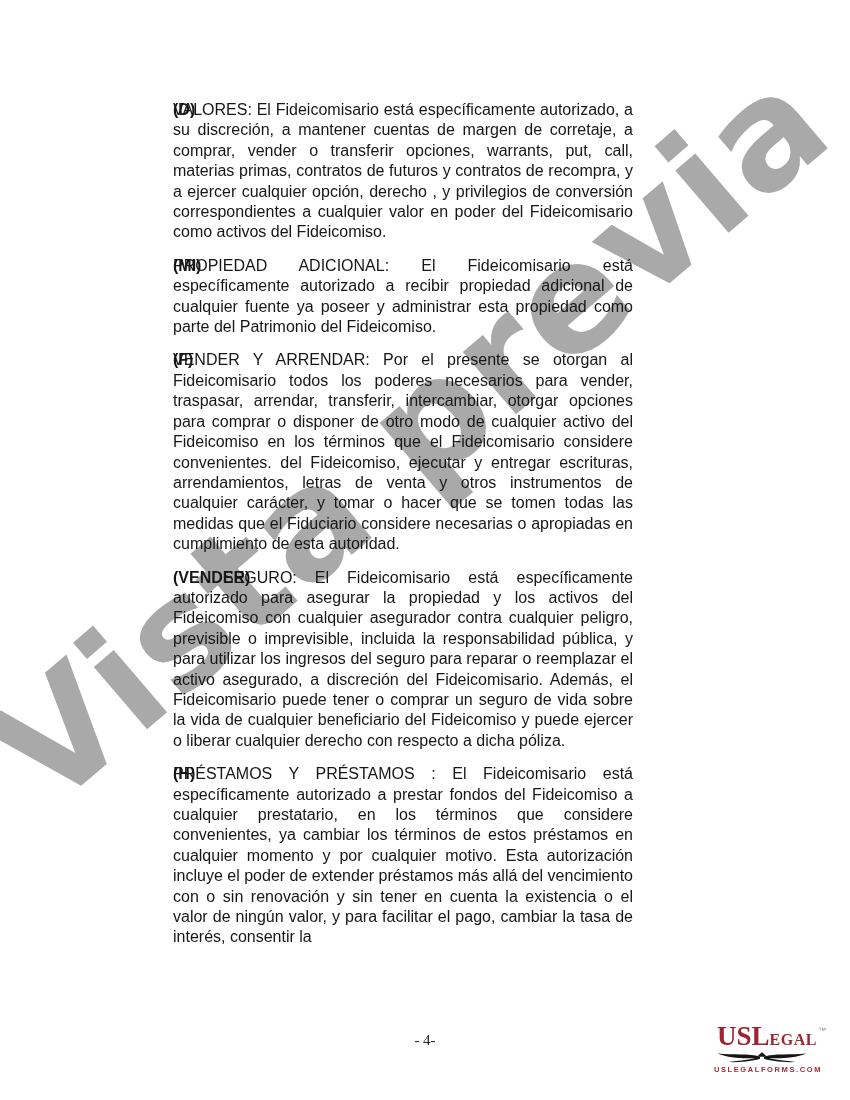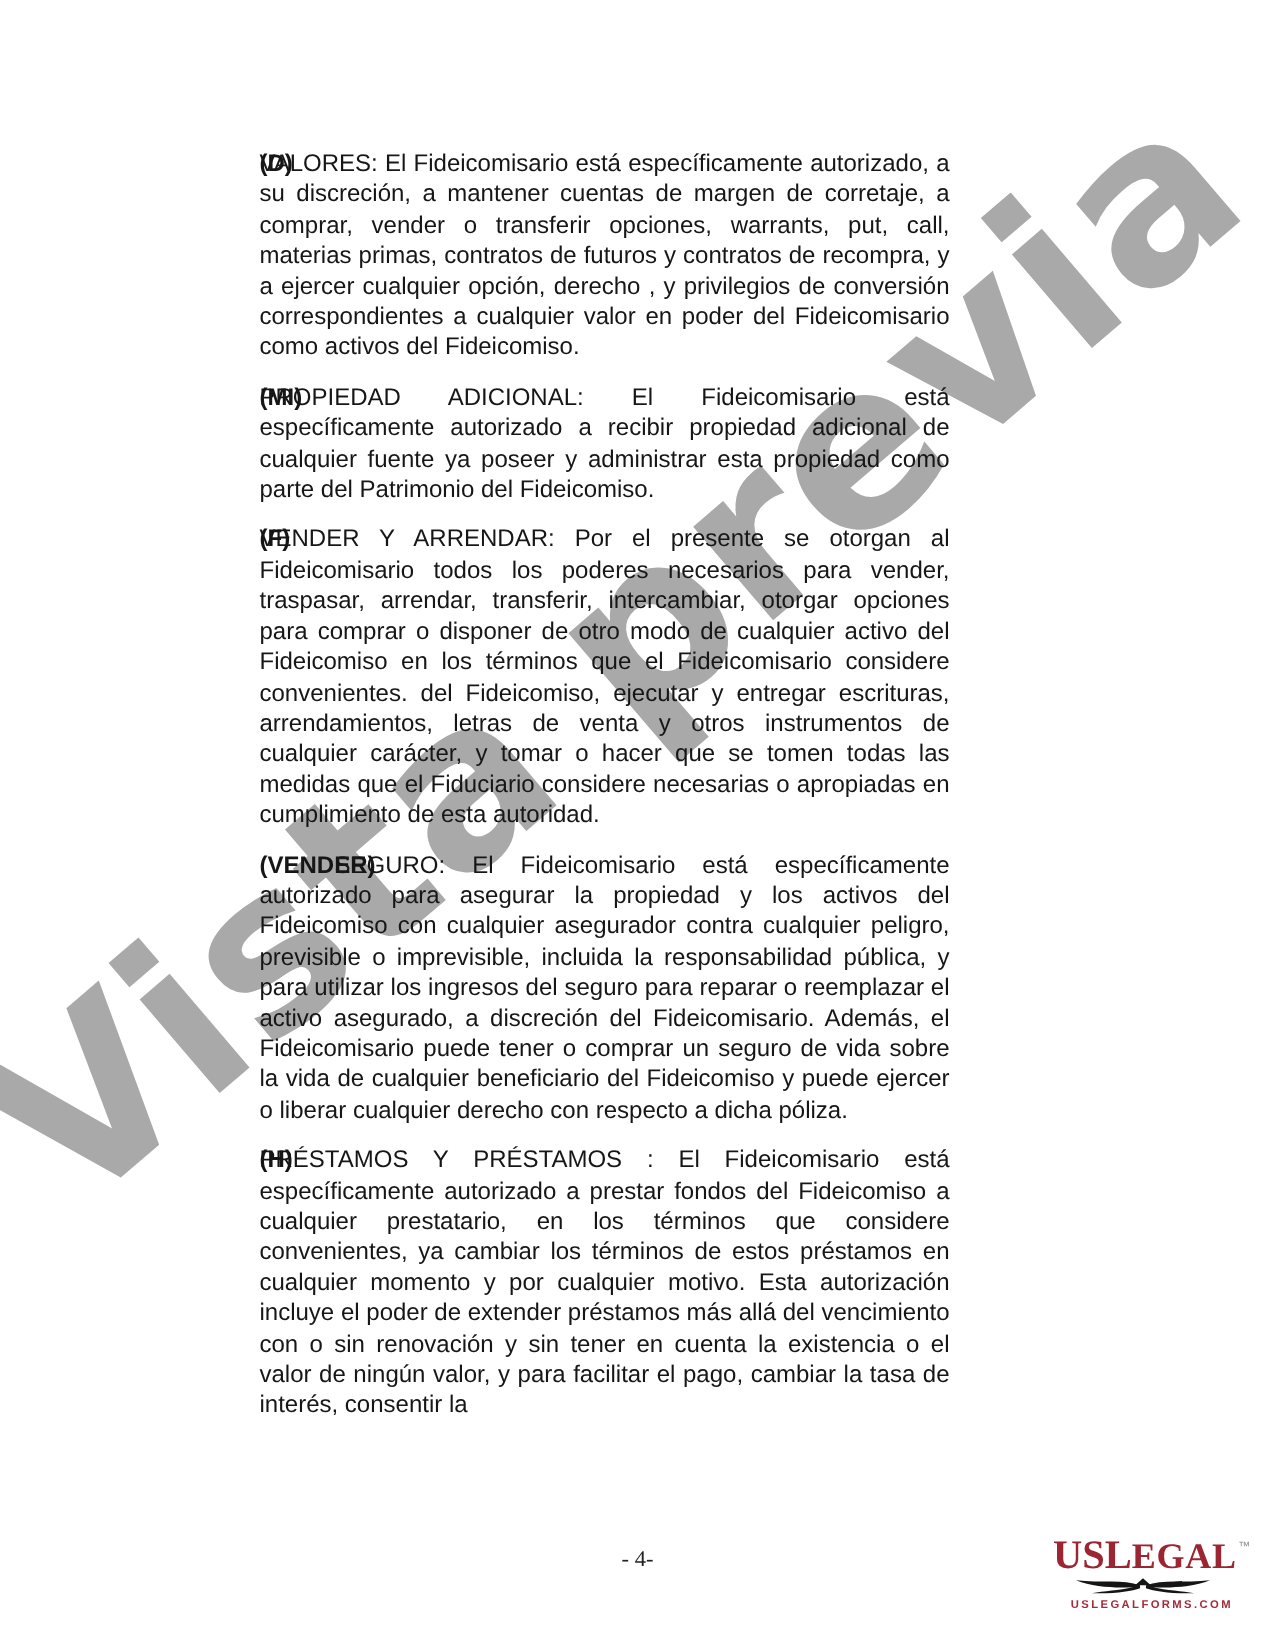--- a/index.html
+++ b/index.html
@@ -14,22 +14,22 @@
   .para{margin:0 0 13px 52px;width:460px;text-align:justify;}
   .clause{position:relative;margin:0 0 13px 0;}
   .clause .label{position:absolute;left:0;top:0;font-weight:700;white-space:nowrap;}
   .clause .body{margin-left:52px;width:460px;text-align:justify;}
   .head{font-weight:400;}
   .spacer{display:inline-block;width:50px;height:1px;}
   .pageno{position:absolute;left:50%;top:1032px;transform:translateX(-50%);z-index:2;
         font-family:"Liberation Serif",serif;font-size:15px;color:#222222;}
   .logo{position:absolute;right:28px;top:1023px;z-index:2;text-align:center;width:120px;}
   .logo-word{font-family:"Liberation Serif",serif;font-weight:700;line-height:1;white-space:nowrap;}
-  .logo-word .big{font-size:27px;}
-  .logo-word .small{font-size:24px;letter-spacing:0.5px;}
+  .logo-word .big{font-size:27px;margin-left:15px;}
+  .logo-word .small{font-size:16px;letter-spacing:0.5px;}
   .tm{font-size:8px;color:#8a8a8a;vertical-align:12px;margin-left:1px;font-family:"Liberation Sans",sans-serif;font-weight:400;}
   .wings{display:block;margin:1px auto 0 auto;}
   .logo-site{font-family:"Liberation Sans",sans-serif;font-size:7.5px;font-weight:700;
         letter-spacing:1.6px;margin-top:1px;white-space:nowrap;}
 </style>
 </head>
 <body>
 
 <div class="page">
 

